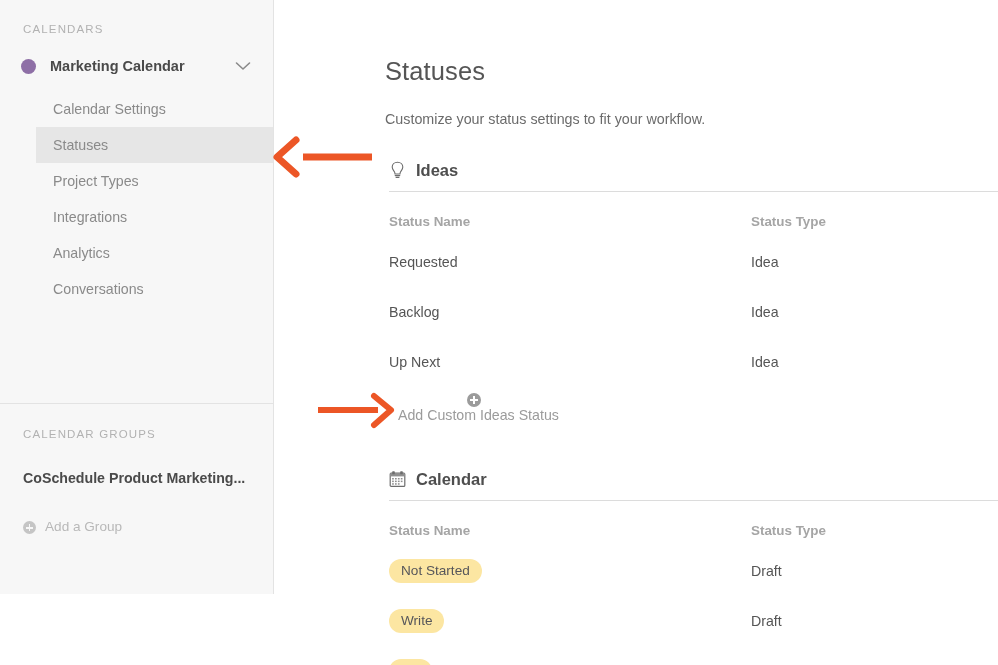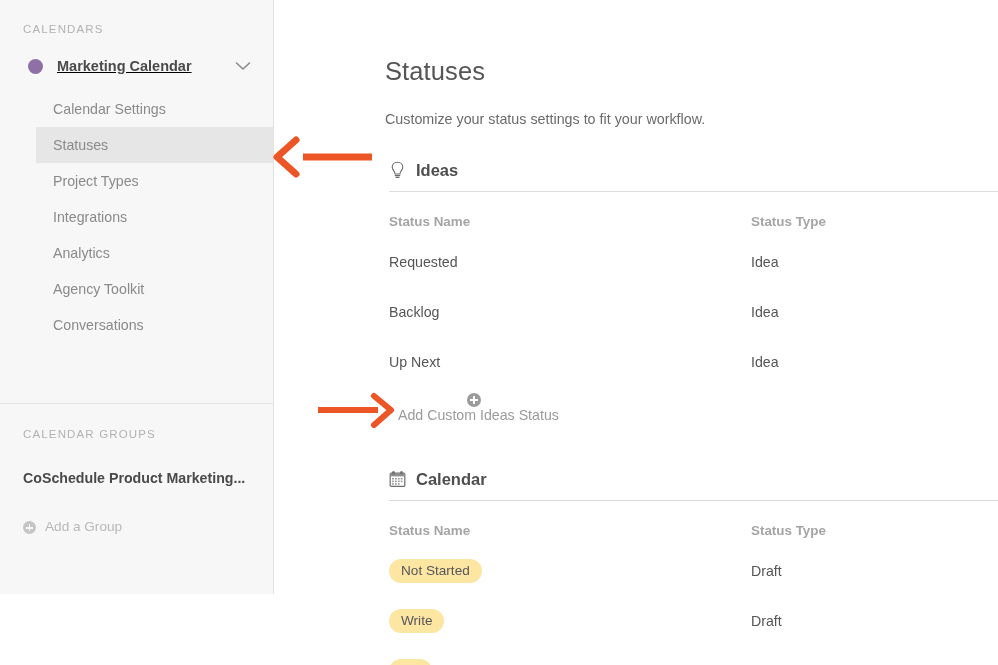--- a/index.html
+++ b/index.html
@@ -37,24 +37,23 @@
     text-transform: uppercase;
     padding-left: 23px;
   }
   .cal-label { padding-top: 23px; }
 
   .cal-header {
     display: flex;
     align-items: center;
     height: 34px;
     margin-top: 14px;
-    padding-left: 28px;
+    padding-left: 21px;
     padding-right: 16px;
     cursor: pointer;
-    text-decoration: underline;
   }
   .cal-dot {
     width: 15px; height: 15px;
     border-radius: 50%;
     background: #8e6fa6;
     flex: 0 0 auto;
   }
   .cal-name {
     font-size: 14.5px;
     font-weight: bold;
@@ -268,23 +267,20 @@
         <span>Statuses</span>
       </div>
       <div class="sb-item">
         <span>Project Types</span>
       </div>
       <div class="sb-item">
         <span>Integrations</span>
       </div>
       <div class="sb-item">
         <span>Analytics</span>
-      </div>
-      <div class="sb-item">
-        <span>Agency Toolkit</span>
       </div>
       <div class="sb-item">
         <span>Conversations</span>
       </div>
     </nav>
 
     <div class="sb-divider"></div>
 
     <div class="sb-section-label groups-label">CALENDAR GROUPS</div>
 

